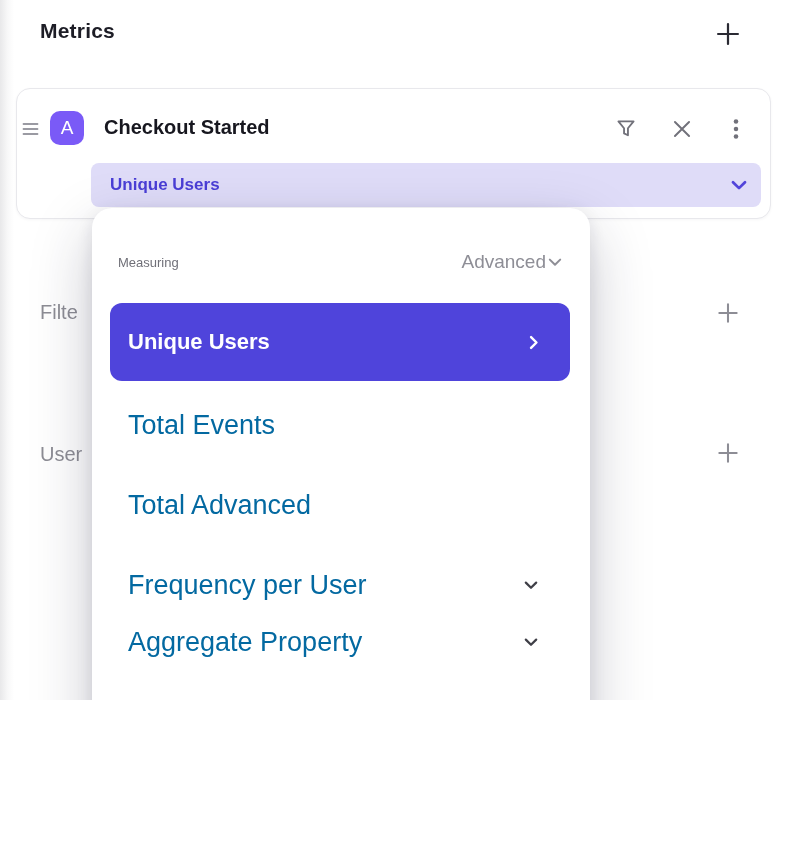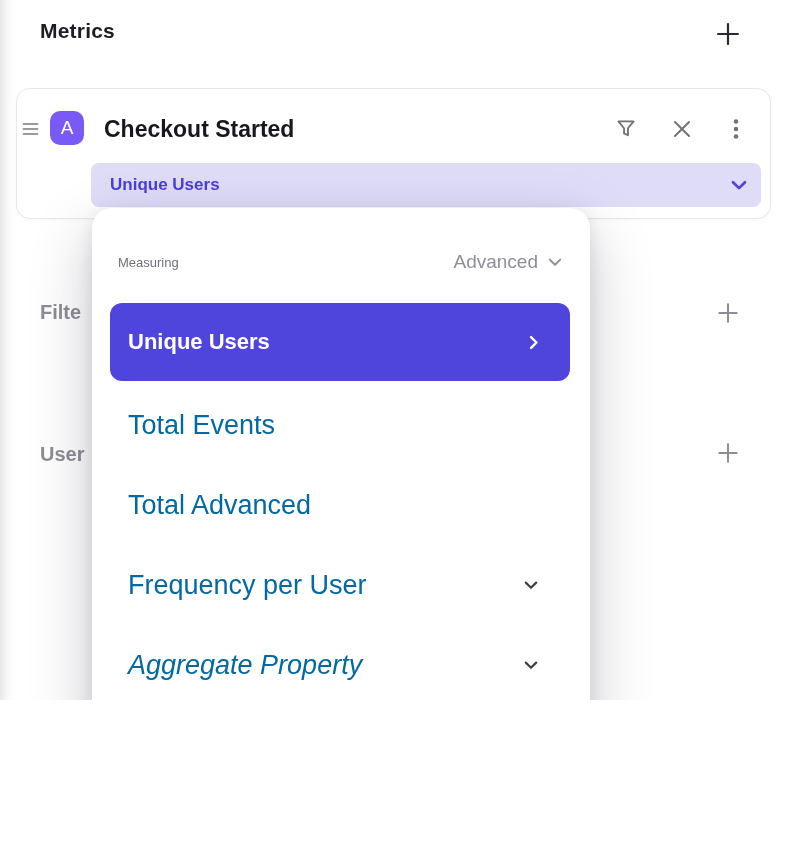--- a/index.html
+++ b/index.html
@@ -32,77 +32,77 @@
   }
   .drag-handle { position:absolute; left:5px; top:32px; width:18px; height:15px; color:#9a9aa2; cursor:grab; display:flex; align-items:center; }
   .metric-badge {
     position:absolute; left:33px; top:22px; width:34px; height:34px;
     border-radius:10px; background:#7a5af7; color:#ffffff;
     display:flex; align-items:center; justify-content:center;
     font-size:19px; font-weight:500;
   }
   .event-name {
     position:absolute; left:87px; top:27px;
-    font-size:23px; font-weight:700; color:#17171f; cursor:pointer;
+    font-size:20px; font-weight:700; color:#17171f; cursor:pointer;
   }
   .card-icon { width:30px; height:30px; top:25px; color:#71717a; }
   .filter-btn { left:594px; }
   .close-btn  { left:650px; }
   .more-btn   { left:704px; }
   .measurement-bar {
     position:absolute; left:74px; top:74px; width:670px; height:44px;
     background:#dfdcf8; border-radius:8px; cursor:pointer;
     display:flex; align-items:center; padding:0 12px 0 19px;
   }
   .measurement-label { font-size:17px; font-weight:700; color:#4a3ed6; }
   .measurement-bar .chev { margin-left:auto; color:#5244da; display:flex; }
   
   .section-label {
-    position:absolute; left:40px; font-size:20px; font-weight:700; color:#8d8d95;
+    position:absolute; left:40px; font-size:20px; font-weight:400; color:#8d8d95;
     white-space:nowrap;
   }
   .filters-label { top:301px; }
   .breakdowns-label { top:443px; }
   .add-gray { width:34px; height:34px; color:#8d8d95; }
   .add-filter { left:711px; top:296px; }
   .add-breakdown { left:711px; top:436px; }
   
   .dropdown {
     position:absolute; left:92px; top:208px; width:498px; height:595px;
     background:#ffffff; border-radius:20px;
     box-shadow:0 24px 60px rgba(30,30,60,0.25), 0 4px 16px rgba(30,30,60,0.10);
   }
   .measuring-row {
     position:absolute; left:26px; right:26px; top:40px; height:28px;
     display:flex; align-items:center;
   }
   .measuring-label { font-size:13px; font-weight:500; color:#707078; }
   .mode-select {
-    margin-left:auto; display:flex; align-items:center; gap:8px;
+    margin-left:auto; display:flex; align-items:center; gap:0;
     background:none; border:none; cursor:pointer;
     font-family:inherit; font-size:19px; color:#8e8e96;
   }
   .menu-item-selected {
     position:absolute; left:18px; top:95px; width:460px; height:78px;
     background:#4f44db; border-radius:12px; cursor:pointer; border:none;
     display:flex; align-items:center; padding:0 28px 0 18px;
     color:#ffffff; font-family:inherit;
   }
   .menu-item-selected .lbl { font-size:22px; font-weight:700; color:#ffffff; }
   .menu-item-selected .chev { margin-left:auto; display:flex; color:#ffffff; }
   .menu-item {
     position:absolute; left:18px; width:460px; height:80px;
     background:none; border:none; border-radius:12px; cursor:pointer;
     display:flex; align-items:center; padding:0 30px 0 18px;
     font-family:inherit; text-align:left;
   }
   .menu-item .lbl { font-size:27px; font-weight:500; color:#0369a1; }
   .menu-item .chev { margin-left:auto; display:flex; color:#3f3f47; }
   .mi-0 { top:177px; } .mi-1 { top:257px; } .mi-2 { top:337px; }
-  .mi-3 { top:417px;font-style:italic; } .mi-4 { top:497px; }
+  .mi-3 { top:394px; } .mi-4 { top:497px; }
 </style>
 </head>
 <body>
 
 <div class="screen">
   <div class="left-shadow"></div>
 
   <div class="page-title">Metrics</div>
   <button class="icon-btn add-metric">
     <span style="display:flex">

